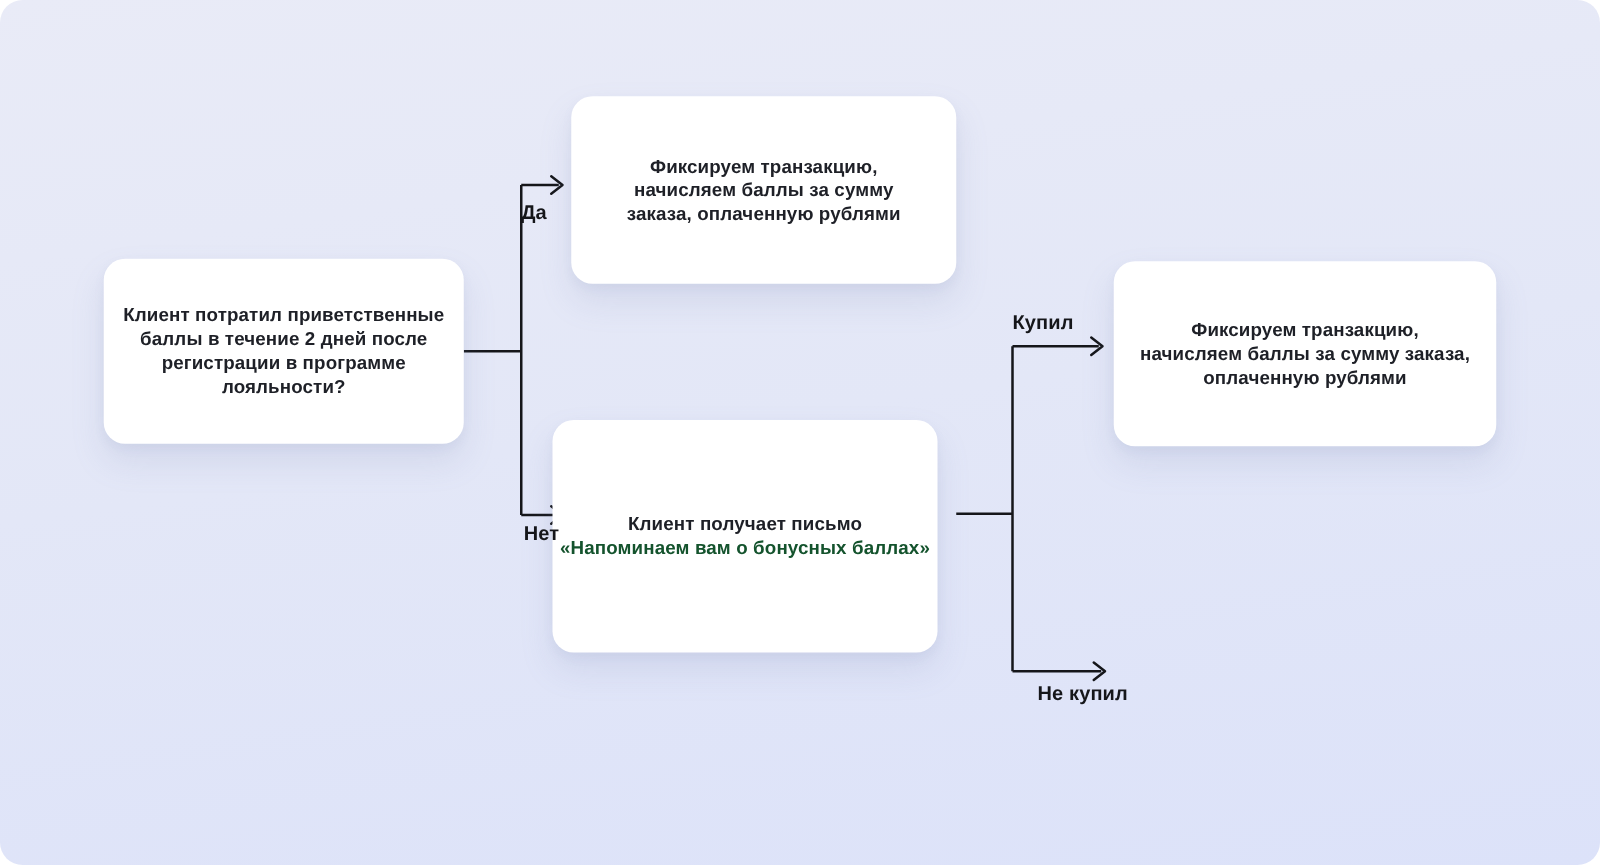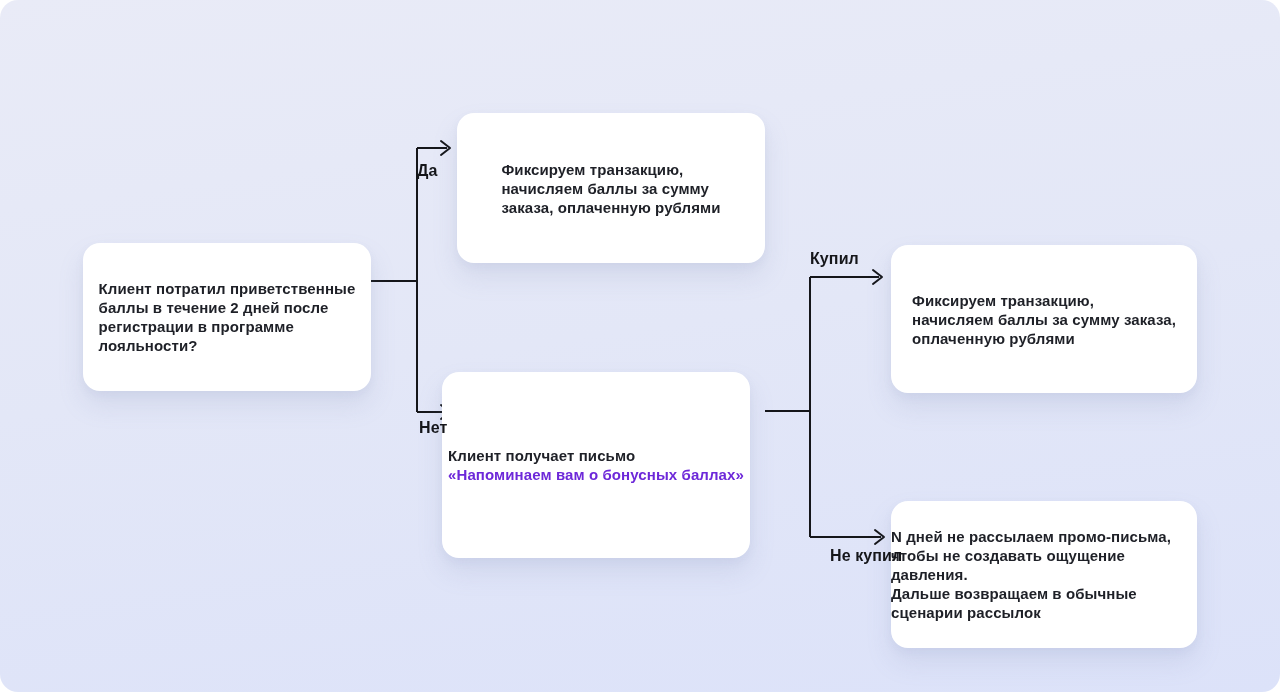--- a/index.html
+++ b/index.html
@@ -17,35 +17,34 @@
     overflow: hidden;
   }
   .card {
     position: absolute;
     background: #FFFFFF;
     border-radius: 17px;
     box-shadow: 0 14px 26px rgba(123, 136, 182, 0.16), 0 4px 8px rgba(123, 136, 182, 0.08);
     display: flex;
     align-items: center;
     justify-content: center;
-    text-align: left;
+    text-align: center;
     color: #1E2027;
     font-weight: 700;
     font-size: 15px;
     line-height: 19px;
     letter-spacing: 0.1px;
-    margin-top: 36px;
   }
   .card-question   { left: 83px;  top: 207px; width: 288px; height: 148px; }
   .card-yes        { left: 457px; top: 77px;  width: 308px; height: 150px; }
   .card-email      { left: 442px; top: 336px; width: 308px; height: 186px; }
   .card-bought     { left: 891px; top: 209px; width: 306px; height: 148px; }
   .card-notbought  { left: 891px; top: 465px; width: 306px; height: 147px; }
   .lines { white-space: pre-line; }
-  .link-line { color: #6d28d9; }
+  .link-line { color: #14532d; }
   .edge-label {
     position: absolute;
     font-size: 16px;
     font-weight: 700;
     color: #15161A;
     letter-spacing: 0.1px;
   }
   .label-yes       { left: 417px; top: 122px; margin-top: 40px; }
   .label-no        { left: 419px; top: 419px; }
   .label-bought    { left: 810px; top: 250px; }
@@ -94,25 +93,19 @@
       <div class="link-line">«Напоминаем вам о бонусных баллах»</div>
     </div>
   </div>
 
   <div class="card card-bought">
     <div class="lines">Фиксируем транзакцию,
 начисляем баллы за сумму заказа,
 оплаченную рублями</div>
   </div>
 
-  <div class="card card-notbought">
-    <div class="lines">N дней не рассылаем промо-письма,
-чтобы не создавать ощущение давления.
-Дальше возвращаем в обычные
-сценарии рассылок</div>
-  </div>
 
   <div class="edge-label label-yes">Да</div>
   <div class="edge-label label-no">Нет</div>
   <div class="edge-label label-bought">Купил</div>
   <div class="edge-label label-notbought">Не купил</div>
 
 </div>
 
 </body></html>

